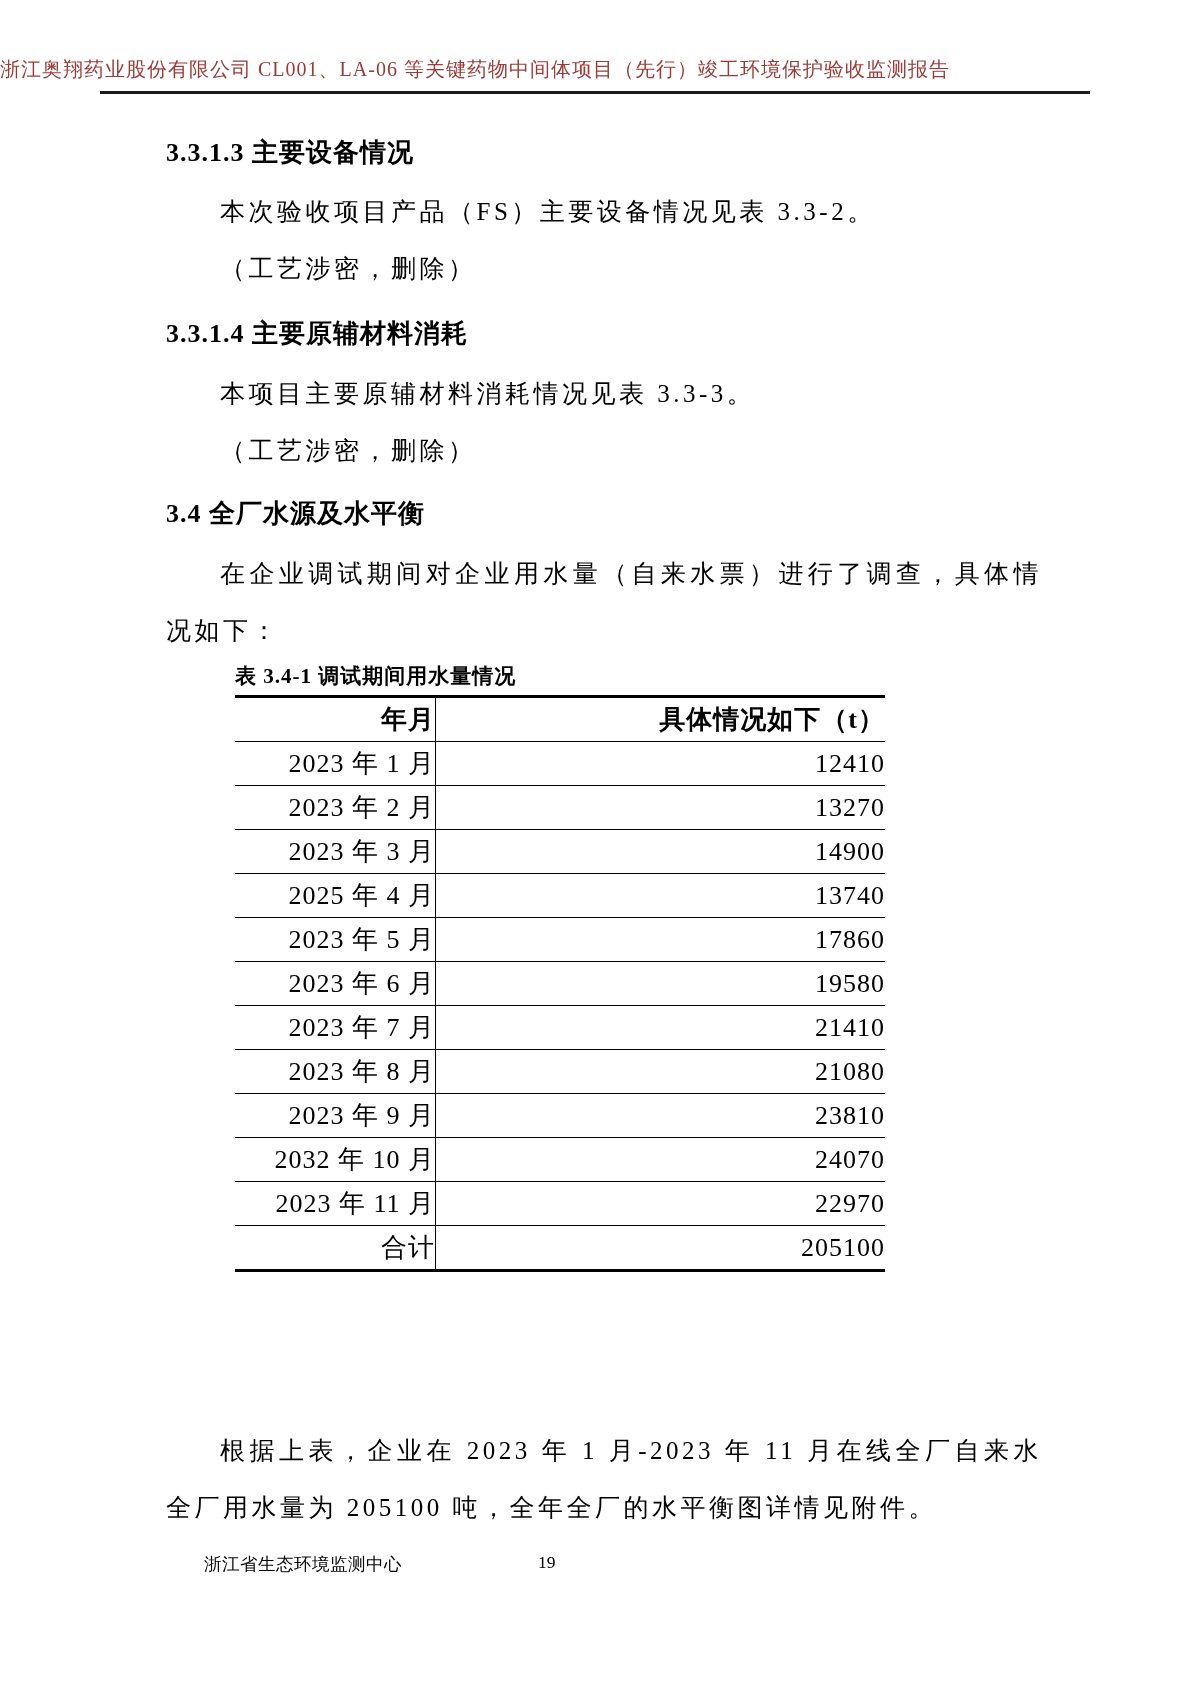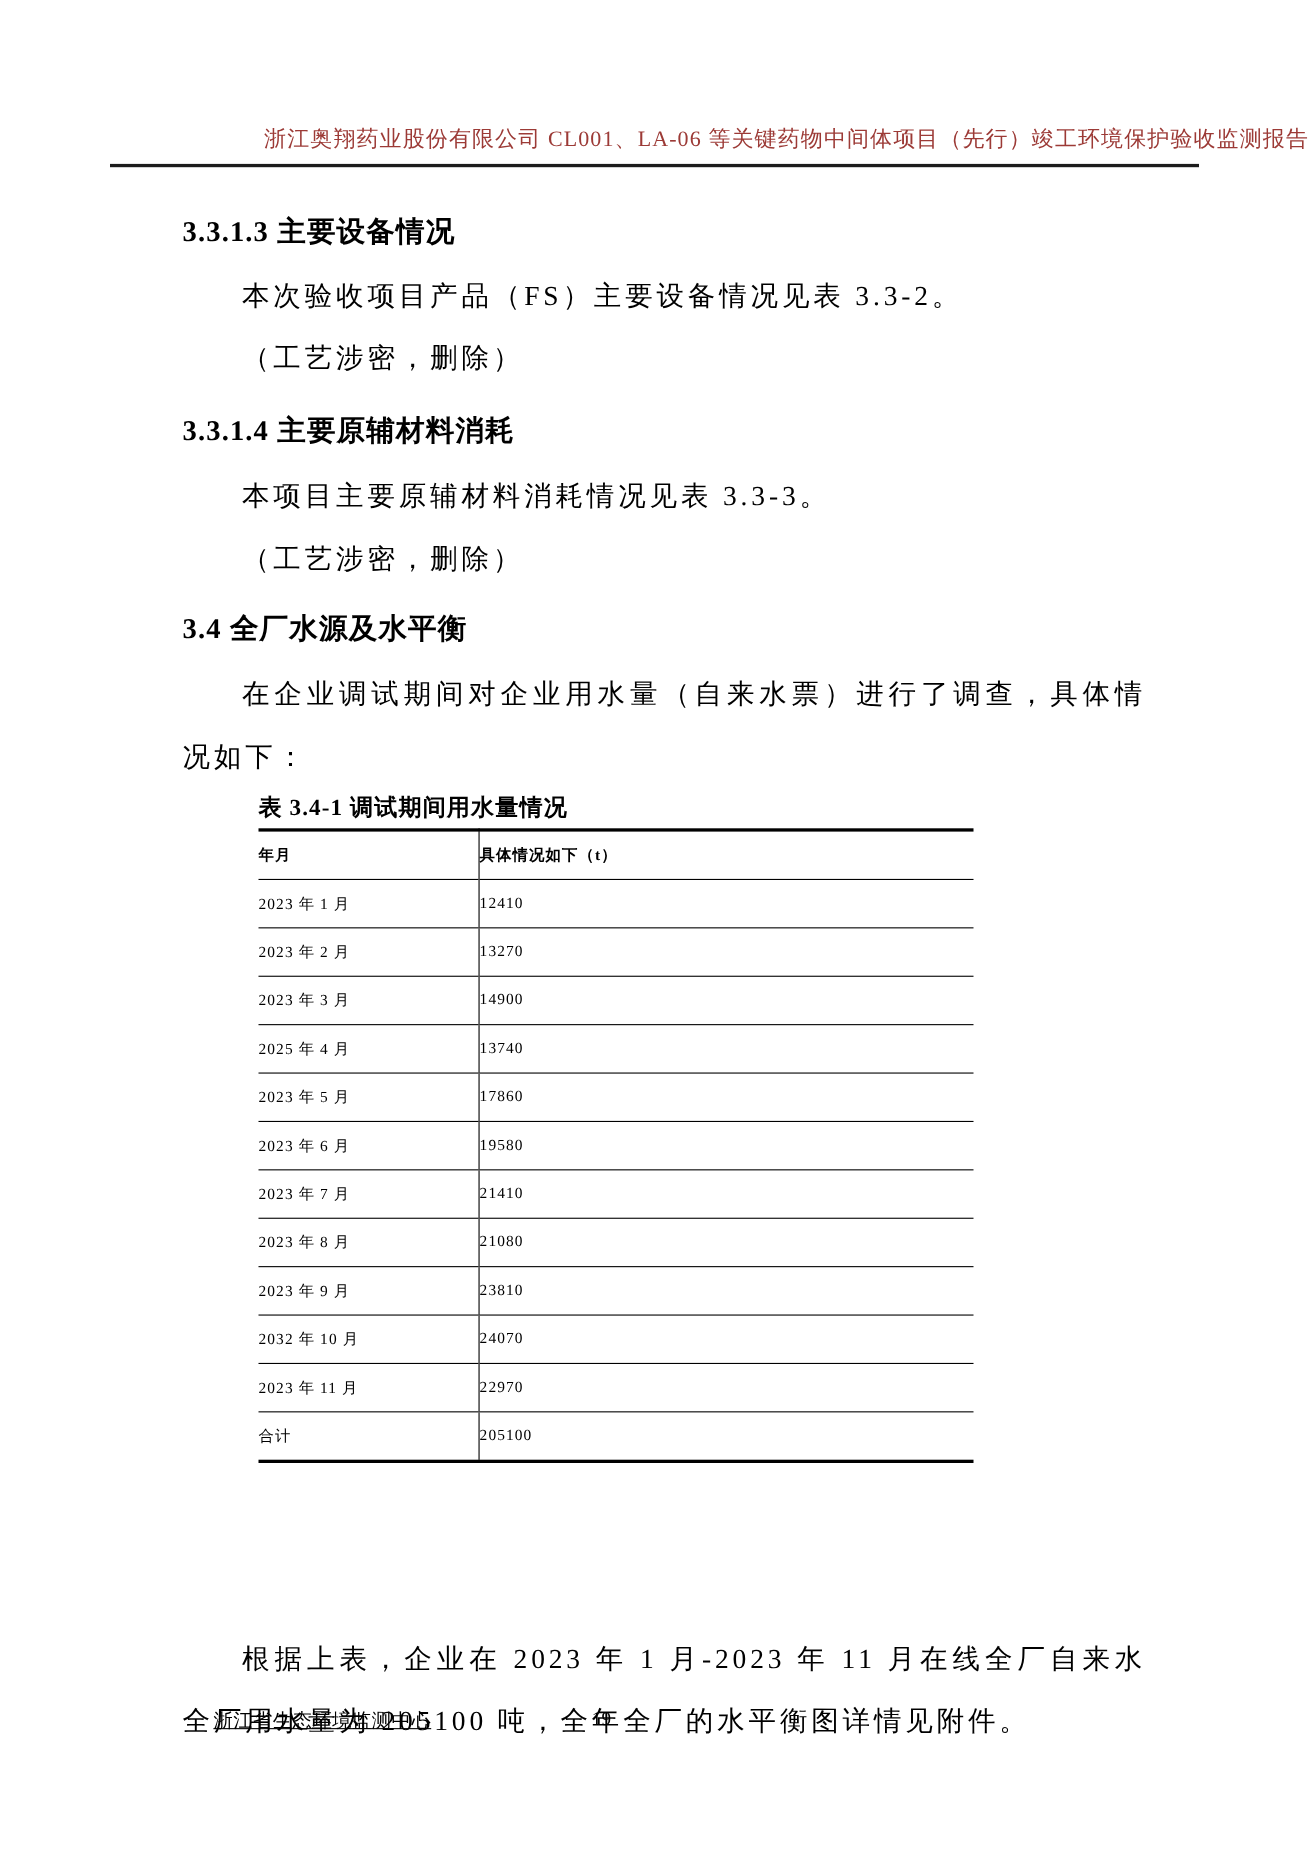--- a/index.html
+++ b/index.html
@@ -9,22 +9,22 @@
   }
   body {
     width: 1190px;
     height: 1683px;
     position: relative;
     font-family: "Liberation Serif", "DejaVu Serif", serif;
     color: #000000;
     overflow: hidden;
   }
   .page-header-title {
-    padding-top: 114px;
-    text-align: right;
+    padding-top: 56px;
+    text-align: left;
     font-size: 20px;
     letter-spacing: 1px;
     line-height: 26px;
   }
   .page-header-rule {
     width: 990px;
     margin: 9px auto 0 auto;
     border-bottom: 3.5px solid #1c1c1c;
     height: 0;
   }
@@ -61,42 +61,41 @@
     margin: 4px 0 0 235px;
     width: 650px;
     border-collapse: collapse;
     border-top: 3.5px solid #000;
     border-bottom: 3.5px solid #000;
   }
   table.water-table th,
   table.water-table td {
     height: 43px;
     padding: 0;
-    text-align: left;
+    text-align: right;
     vertical-align: middle;
-    font-size: 14px;
+    font-size: 26px;
     letter-spacing: 1px;
   }
   table.water-table th { font-weight: 700; }
   table.water-table th:first-child,
   table.water-table td:first-child {
     width: 200px;
     border-right: 1.5px solid #000;
   }
   table.water-table tbody td {
     border-top: 1.5px solid #000;
   }
   .closing-para { margin-top: 150px; }
   .page-footer-org {
     position: absolute;
     top: 1552px;
-    left: 194px;
+    left: 204px;
     font-size: 17.5px;
     letter-spacing: 0.5px;
-    text-decoration: underline;
   }
   .page-footer-num {
     position: absolute;
     top: 1552px;
     left: 538px;
     width: 60px;
     text-align: left;
     font-size: 17.5px;
   }
 </style>

